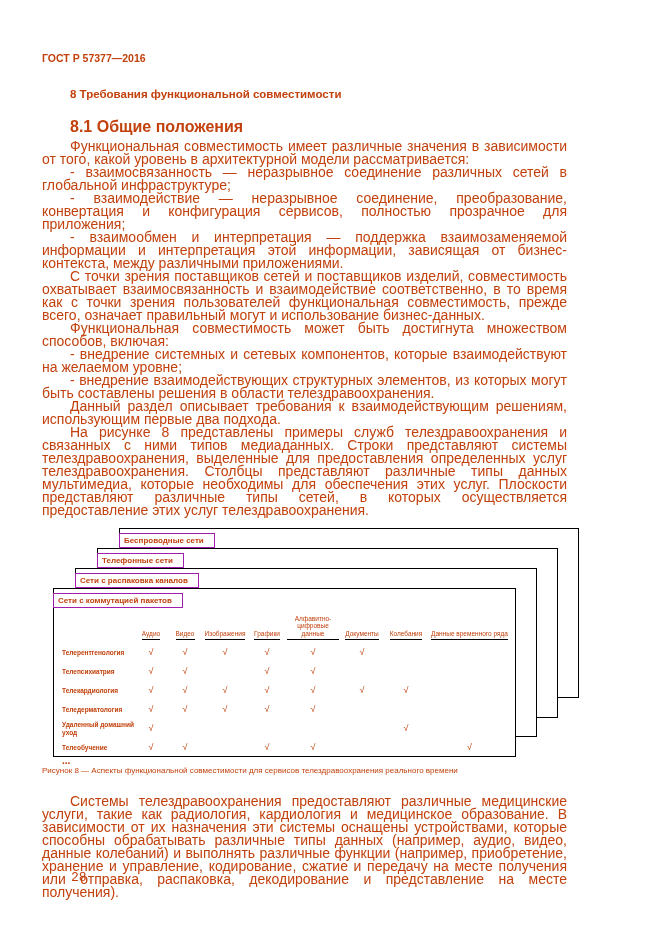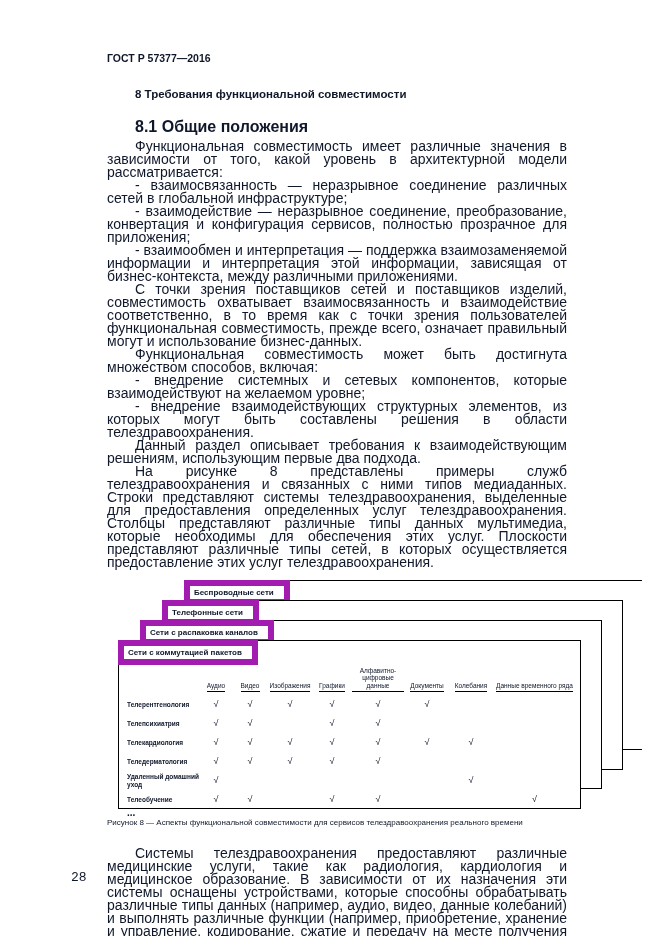--- a/index.html
+++ b/index.html
@@ -1,43 +1,43 @@
 <!DOCTYPE html>
 <html><head>
 <meta charset="utf-8">
 <style>
   html, body { margin:0; padding:0; background:#ffffff; }
   .page {
     position:relative;
     width:642px; height:936px;
     background:#ffffff;
-    color:#0f172a;
+    color:#c2410c;
     font-family:"Liberation Sans", sans-serif;
     box-sizing:border-box;
-    padding:52px 75px 0 107px;
+    padding:52px 75px 0 42px;
     overflow:hidden;
   }
   .doc-code { font-size:10.5px; font-weight:bold; margin:0 0 24px 0; }
   .section-title { font-size:11.5px; font-weight:bold; margin:10px 0 18px 28px; }
   .subsection-title { font-size:16px; font-weight:bold; margin:0 0 4px 28px; }
   p.body-p {
     font-size:14px; line-height:13px;
     text-align:justify; margin:0; text-indent:28px;
   }
   p.closing { margin-top:20px; }
 
   
   .figure-area { position:relative; width:540px; height:235px; margin:8px 0 2px 0; }
   .plane { position:absolute; background:#fff; border:1px solid #000; box-sizing:border-box; }
   .plane-1 { left:77px; top:3px;  width:460px; height:170px; }
   .plane-2 { left:55px; top:23px; width:461px; height:170px; }
   .plane-3 { left:33px; top:43px; width:462px; height:169px; }
   .plane-4 { left:11px; top:63px; width:463px; height:169px; }
   .plane-label {
-    display:inline-block; border:6px solid #a21caf; background:#fff;
+    display:inline-block; border:1px solid #a21caf; background:#fff;
     margin:-1px 4px 0 -1px; padding:2px 10px 2px 4px;
     font-size:8px; font-weight:bold; line-height:9px;
   }
   .fig-table {
     position:absolute; left:8px; right:4px; top:19px; bottom:2px;
     --cols: 72px 34px 34px 46px 38px 54px 44px 44px 1fr;
   }
   .fig-header {
     display:grid; grid-template-columns: var(--cols);
     align-items:end; height:32px; margin-bottom:3px;

